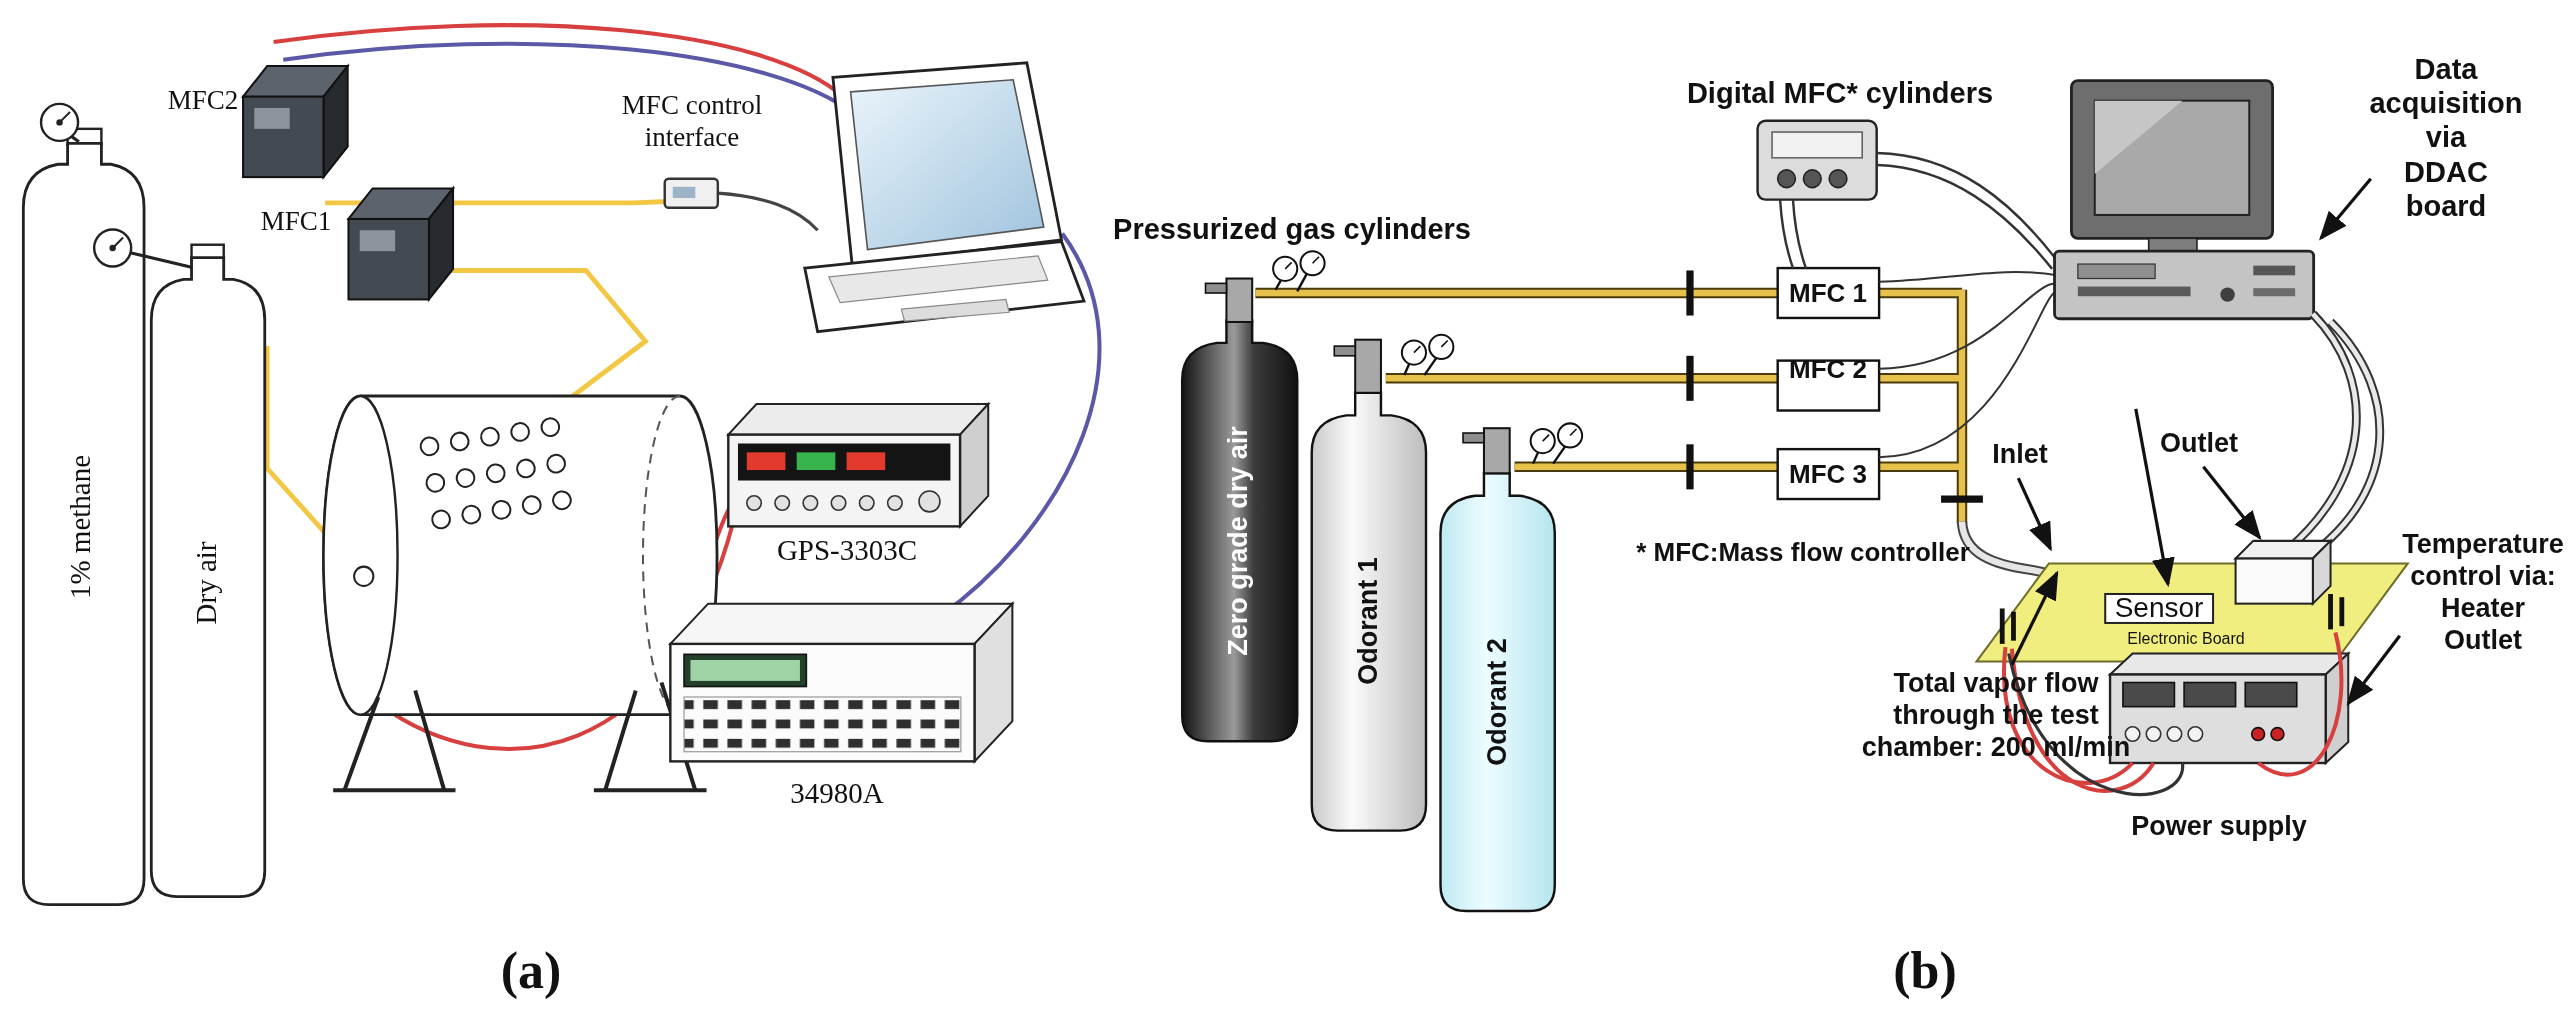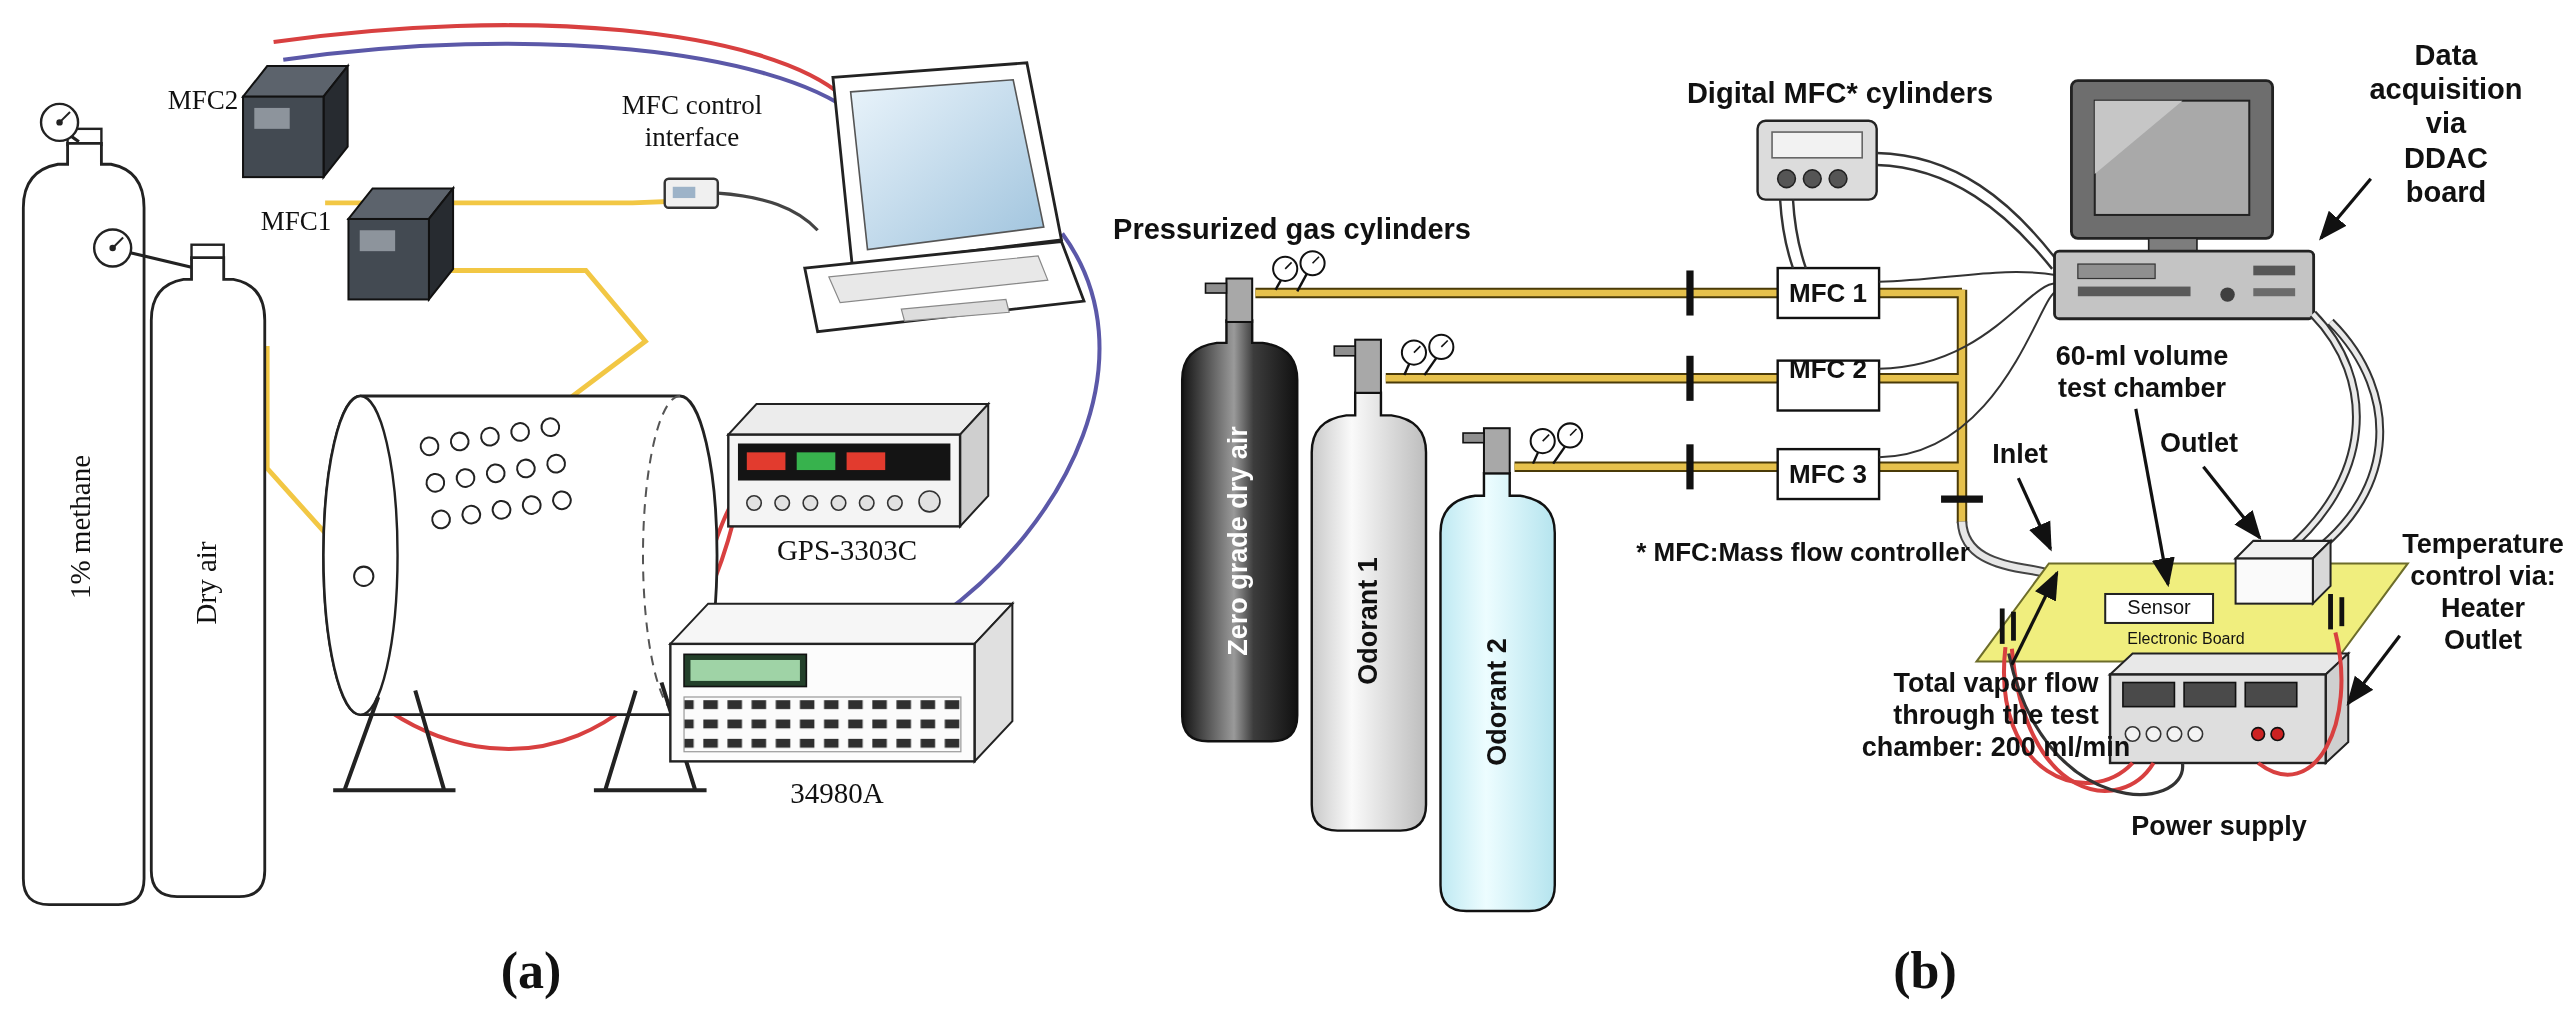--- a/index.html
+++ b/index.html
@@ -6,21 +6,21 @@
   body{margin:0;background:#fff}
   #fig{position:relative;width:2576px;height:1023px;background:#fff;color:#111;
        font-family:"Liberation Sans","DejaVu Sans",sans-serif;overflow:hidden}
   #shapes{position:absolute;left:0;top:0}
   .lbl{position:absolute;white-space:pre-line;line-height:1.18}
   .ctr{transform:translate(-50%,-50%);text-align:center}
   .vert{transform:translate(-50%,-50%) rotate(-90deg);white-space:nowrap}
   .serif{font-family:"Liberation Serif","DejaVu Serif",serif}
   .b{font-weight:bold}
   .white{color:#fff}
-  .s27{font-size:16px}.s30{font-size:20px}.s31{font-size:26px}
+  .s27{font-size:16px}.s30{font-size:28px}.s31{font-size:26px}
   .s34{font-size:27px}.s36{font-size:29px}
   .cap{font-size:52px;font-weight:bold;font-family:"Liberation Serif","DejaVu Serif",serif}
 </style>
 </head>
 <body>
 
 <div id="fig">
 
 <svg id="shapes" width="2576" height="1023" viewBox="0 0 3201 1271">
   <defs>
@@ -340,31 +340,29 @@
   <div class="lbl ctr serif s34" style="left:203px;top:101px">MFC2</div>
   <div class="lbl ctr serif s34" style="left:296px;top:222px">MFC1</div>
   <div class="lbl ctr serif s34" style="left:692px;top:122px">MFC control
 interface</div>
   <div class="lbl ctr serif s36" style="left:847px;top:550px">GPS-3303C</div>
   <div class="lbl ctr serif s36" style="left:837px;top:793px">34980A</div>
   <div class="lbl ctr cap" style="left:531px;top:971px">(a)</div>
 
   <div class="lbl ctr b s36" style="left:1292px;top:229px">Pressurized gas cylinders</div>
   <div class="lbl ctr b s36" style="left:1840px;top:93px">Digital MFC* cylinders</div>
-  <div class="lbl ctr b s36" style="left:2446px;top:124px">Data acquisition via
+  <div class="lbl ctr b s36" style="left:2446px;top:138px">Data acquisition via
 DDAC board</div>
   <div class="lbl vert b s34 white" style="left:1239px;top:541px">Zero grade dry air</div>
   <div class="lbl vert b s34" style="left:1369px;top:621px">Odorant 1</div>
   <div class="lbl vert b s34" style="left:1498px;top:702px">Odorant 2</div>
   <div class="lbl ctr b s31" style="left:1828px;top:293px">MFC 1</div>
   <div class="lbl ctr b s31" style="left:1828px;top:369px">MFC 2</div>
   <div class="lbl ctr b s31" style="left:1828px;top:474px">MFC 3</div>
   <div class="lbl ctr b s31" style="left:1803px;top:552px">* MFC:Mass flow controller</div>
-  <div class="lbl ctr b s34" style="left:2142px;top:373px">60-ml volume
-test chamber</div>
   <div class="lbl ctr b s34" style="left:2020px;top:455px">Inlet</div>
   <div class="lbl ctr b s34" style="left:2199px;top:444px">Outlet</div>
   <div class="lbl ctr s30" style="left:2159px;top:608px">Sensor</div>
   <div class="lbl ctr s27" style="left:2186px;top:639px">Electronic Board</div>
   <div class="lbl ctr b s34" style="left:1996px;top:716px">Total vapor flow
 through the test
 chamber: 200 ml/min</div>
   <div class="lbl ctr b s34" style="left:2483px;top:593px">Temperature
 control via:
 Heater Outlet</div>

